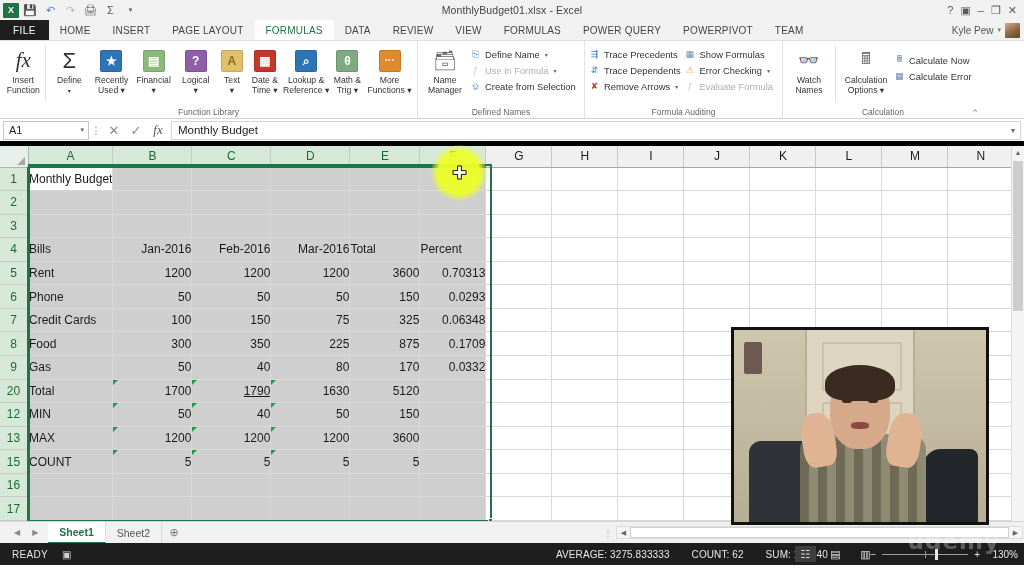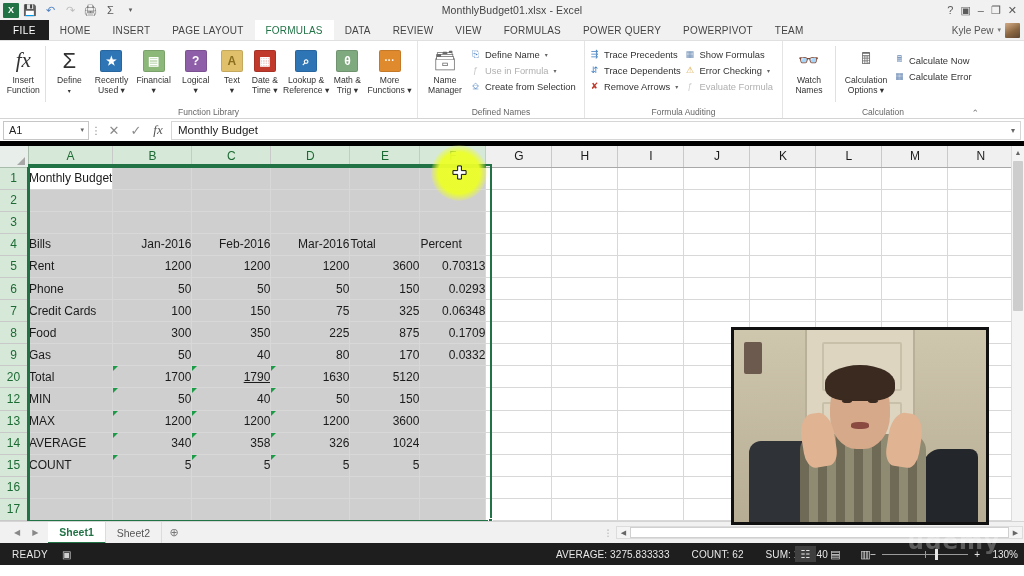--- a/index.html
+++ b/index.html
@@ -774,37 +774,20 @@
             <td class="cell" style="width: 66px;"></td>
             <td class="cell" style="width: 66px;"></td>
             <td class="cell" style="width: 66px;"></td>
             <td class="cell" style="width: 66px;"></td>
             <td class="cell" style="width: 66px;"></td>
             <td class="cell" style="width: 66px;"></td>
             <td class="cell" style="width: 66px;"></td>
             <td class="cell" style="width: 66px;"></td>
           </tr>
           <tr>
-            <th class="rowhead sel">14</th>
-            <td class="cell selected" style="width: 84px;">AVERAGE</td>
-            <td class="cell selected num err" style="width: 79px;">340</td>
-            <td class="cell selected num err" style="width: 79px;">358</td>
-            <td class="cell selected num err" style="width: 79px;">326</td>
-            <td class="cell selected num" style="width: 70px;">1024</td>
-            <td class="cell selected" style="width: 66px;"></td>
-            <td class="cell" style="width: 66px;"></td>
-            <td class="cell" style="width: 66px;"></td>
-            <td class="cell" style="width: 66px;"></td>
-            <td class="cell" style="width: 66px;"></td>
-            <td class="cell" style="width: 66px;"></td>
-            <td class="cell" style="width: 66px;"></td>
-            <td class="cell" style="width: 66px;"></td>
-            <td class="cell" style="width: 66px;"></td>
-          </tr>
-          <tr>
             <th class="rowhead sel">15</th>
             <td class="cell selected" style="width: 84px;">COUNT</td>
             <td class="cell selected num err" style="width: 79px;">5</td>
             <td class="cell selected num err" style="width: 79px;">5</td>
             <td class="cell selected num err" style="width: 79px;">5</td>
             <td class="cell selected num" style="width: 70px;">5</td>
             <td class="cell selected" style="width: 66px;"></td>
             <td class="cell" style="width: 66px;"></td>
             <td class="cell" style="width: 66px;"></td>
             <td class="cell" style="width: 66px;"></td>

